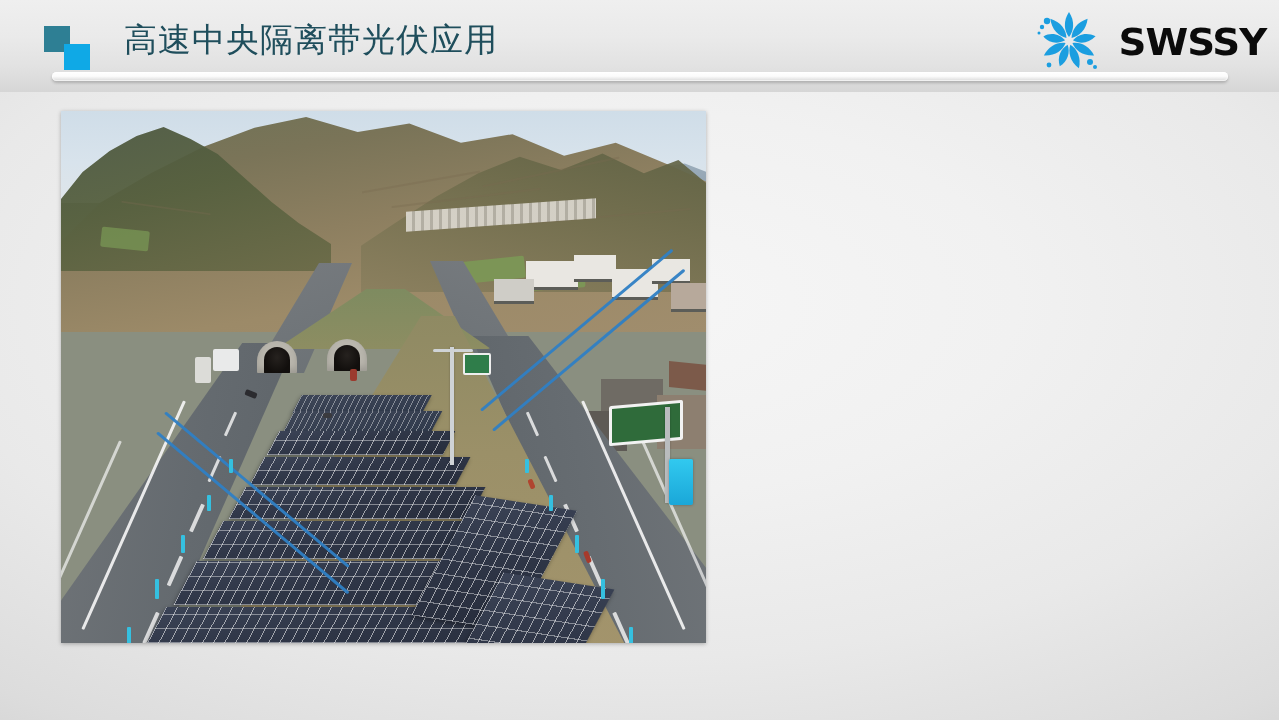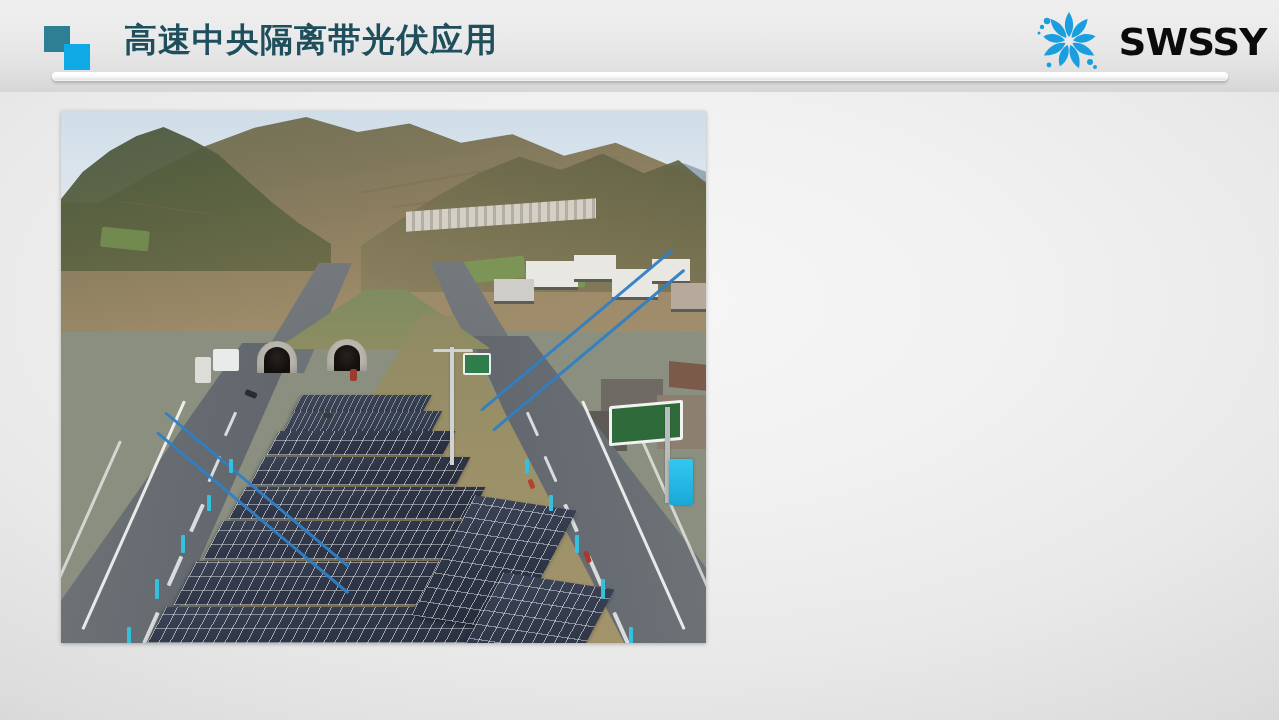--- a/index.html
+++ b/index.html
@@ -23,21 +23,21 @@
       linear-gradient(180deg,#efefef 0%,#eaeaea 40%,#e2e2e2 72%,#d6d6d6 100%);
   }
   .hdr-squares{
     position:absolute;left:40px;top:22px;width:60px;height:46px;
   }
   .sq-a{position:absolute;left:4px;top:4px;width:26px;height:26px;background:#2e7f94;}
   .sq-b{position:absolute;left:24px;top:22px;width:26px;height:26px;background:#0fa9e6;}
   .hdr-title{
     position:absolute;left:124px;top:18px;
     font-family:"Liberation Sans", sans-serif;
-    font-size:33px;font-weight:bold;letter-spacing:1px;
+    font-size:33px;font-weight:normal;letter-spacing:1px;
     color:#1f4e5c;white-space:nowrap;line-height:44px;
   }
 
   
   .logo{position:absolute;right:14px;top:2px;height:78px;display:flex;align-items:center;gap:10px;}
   .logo-mark{position:relative;width:82px;height:72px;}
   .logo-text{display:flex;flex-direction:column;justify-content:center;padding-top:2px;}
   .logo-word{
     font-family:"DejaVu Sans", sans-serif;
     font-size:38px;font-weight:bold;color:#0b0b0b;

